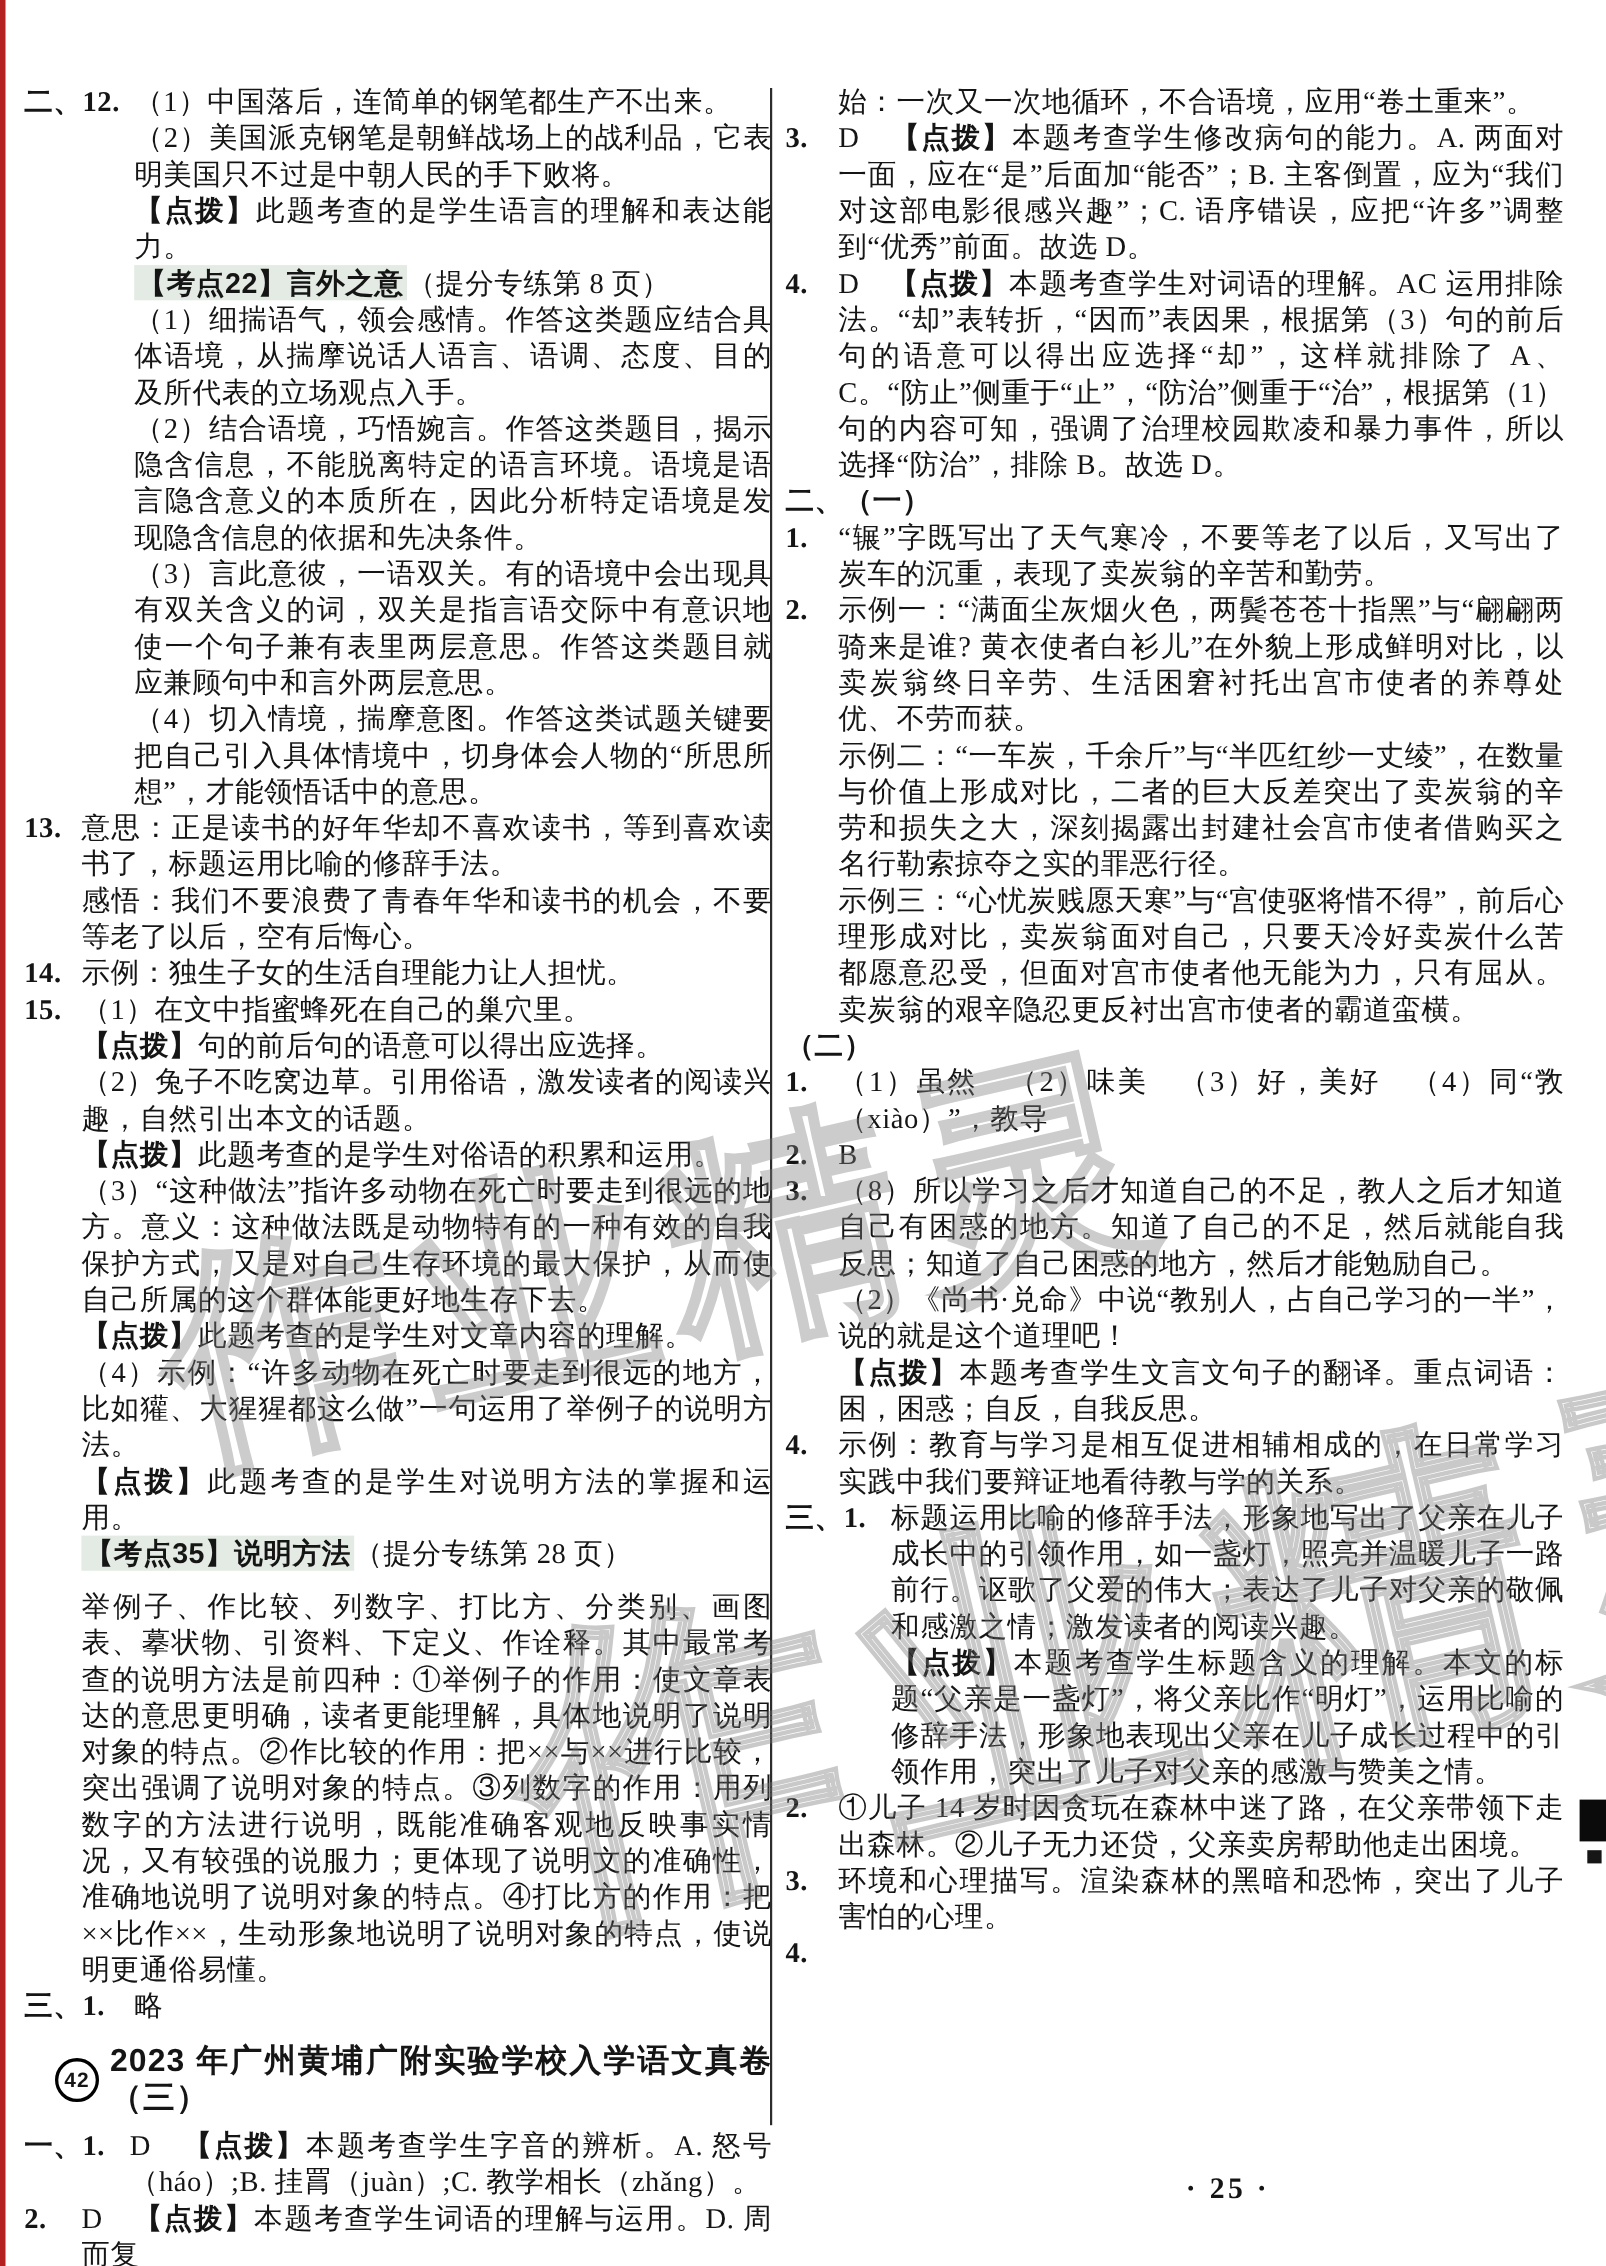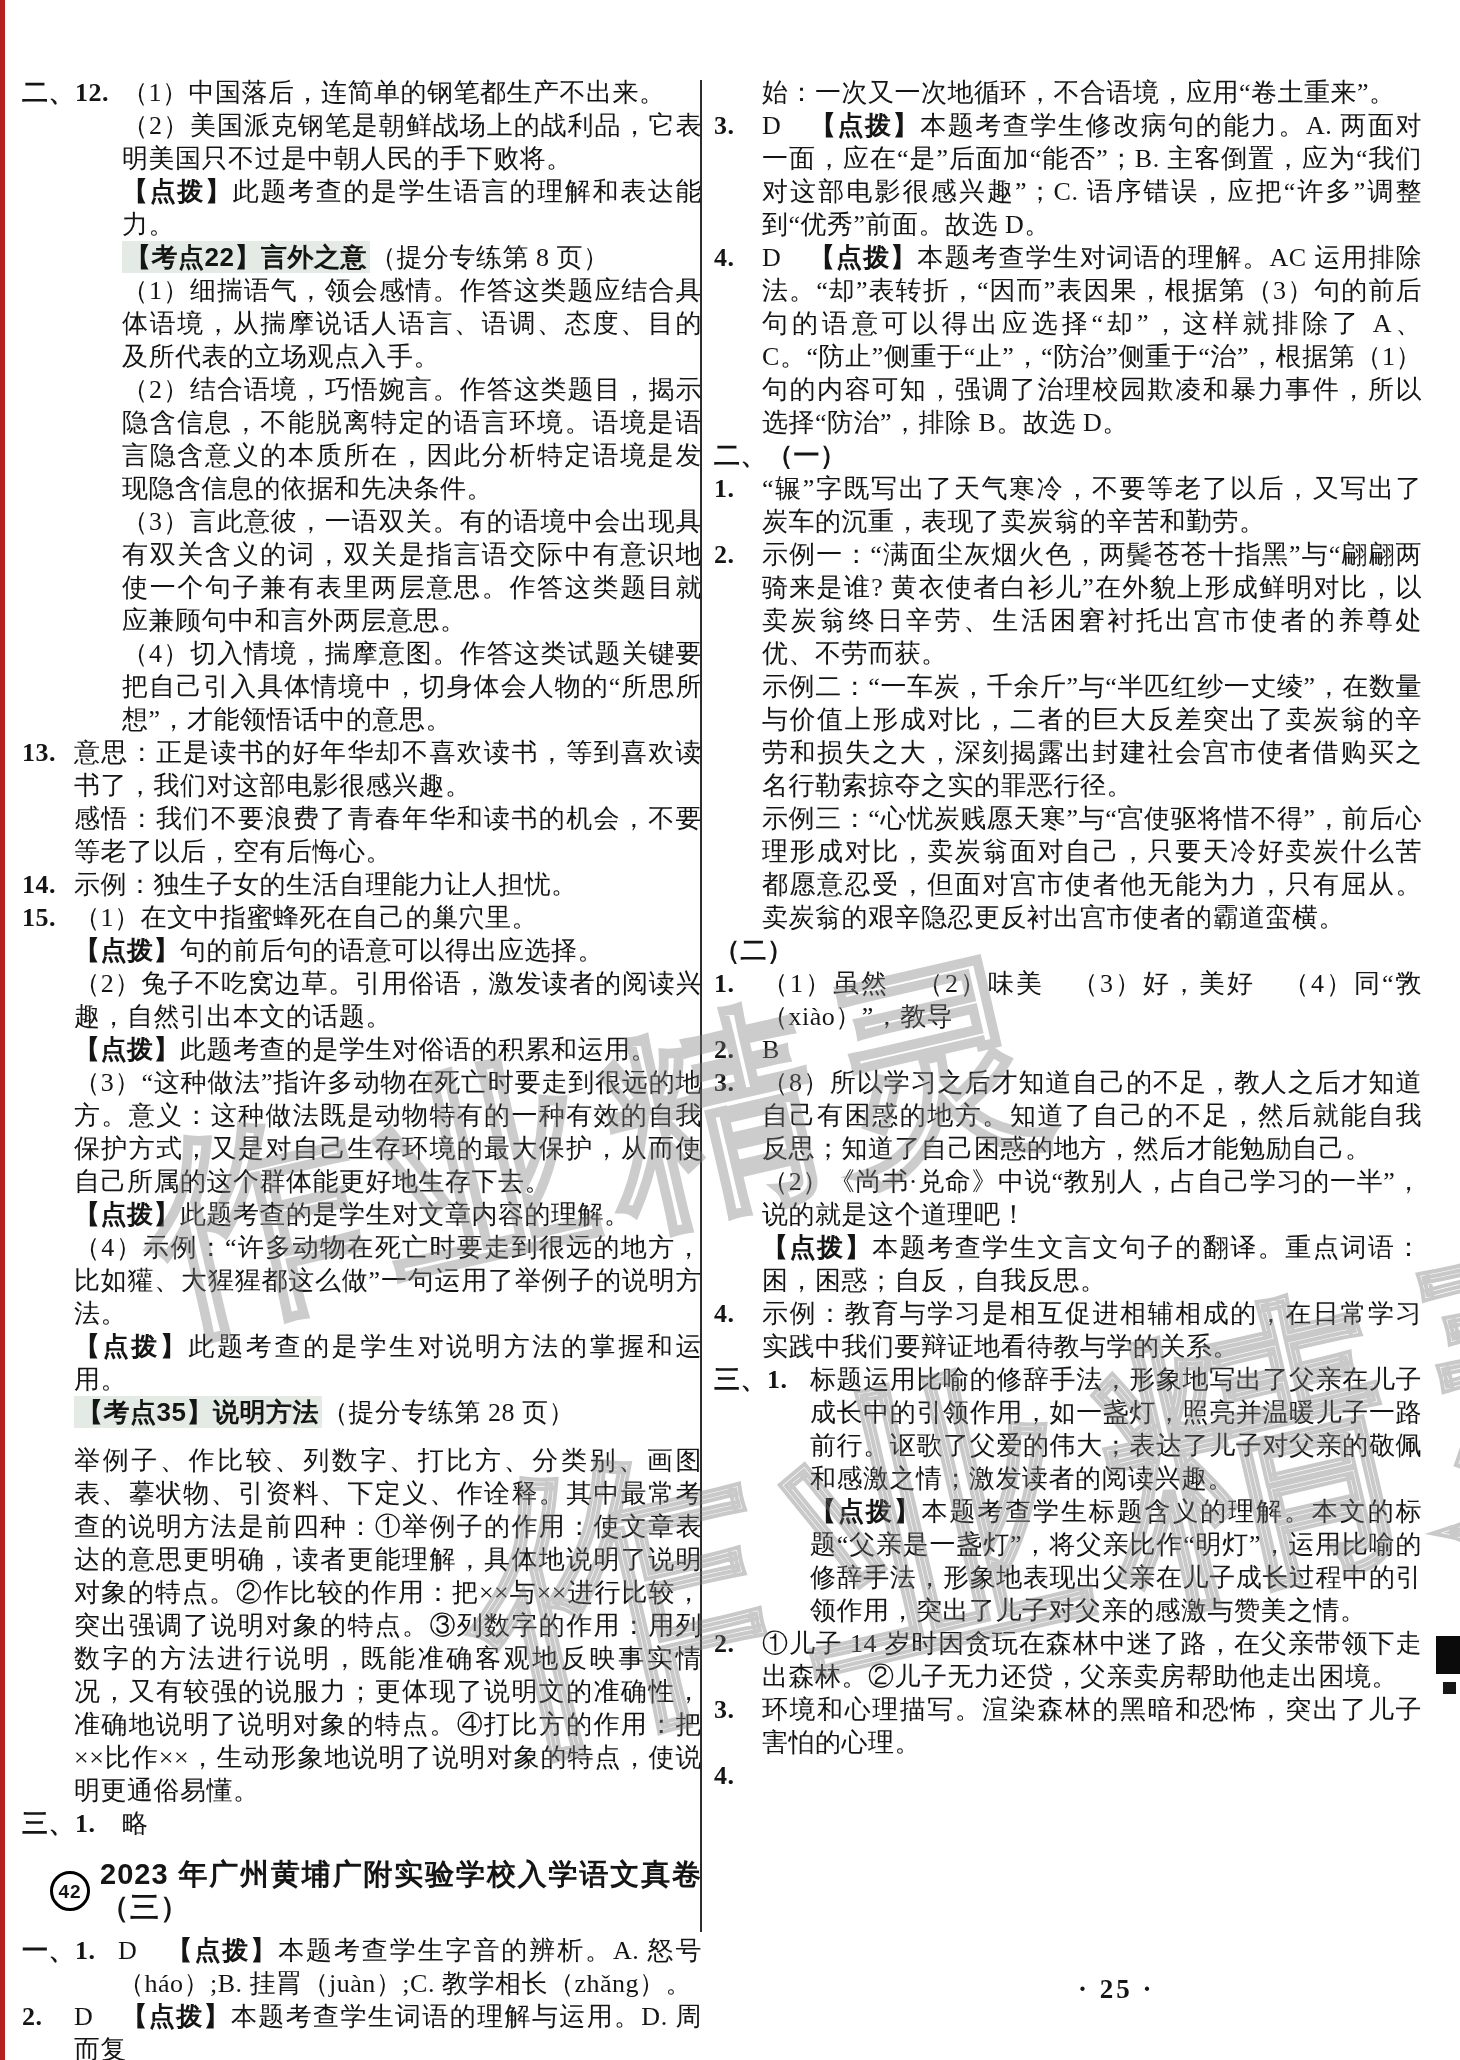--- a/index.html
+++ b/index.html
@@ -49,21 +49,21 @@
 
   <div id="colL" class="col col-left">
       <div class="blk" style="padding-left: 100px;"><span class="mk">二、12.</span><span class="seg-n">（1）中国落后，连简单的钢笔都生产不出来。</span></div>
       <div class="blk" style="padding-left: 100px;"><span class="seg-n">（2）美国派克钢笔是朝鲜战场上的战利品，它表明美国只不过是中朝人民的手下败将。</span></div>
       <div class="blk" style="padding-left: 100px;"><span class="seg-b">【点拨】</span><span class="seg-n">此题考查的是学生语言的理解和表达能力。</span></div>
       <div class="blk" style="padding-left: 100px;"><span class="seg-h">【考点22】言外之意</span><span class="seg-n">（提分专练第 8 页）</span></div>
       <div class="blk" style="padding-left: 100px;"><span class="seg-n">（1）细揣语气，领会感情。作答这类题应结合具体语境，从揣摩说话人语言、语调、态度、目的及所代表的立场观点入手。</span></div>
       <div class="blk" style="padding-left: 100px;"><span class="seg-n">（2）结合语境，巧悟婉言。作答这类题目，揭示隐含信息，不能脱离特定的语言环境。语境是语言隐含意义的本质所在，因此分析特定语境是发现隐含信息的依据和先决条件。</span></div>
       <div class="blk" style="padding-left: 100px;"><span class="seg-n">（3）言此意彼，一语双关。有的语境中会出现具有双关含义的词，双关是指言语交际中有意识地使一个句子兼有表里两层意思。作答这类题目就应兼顾句中和言外两层意思。</span></div>
       <div class="blk" style="padding-left: 100px;"><span class="seg-n">（4）切入情境，揣摩意图。作答这类试题关键要把自己引入具体情境中，切身体会人物的“所思所想”，才能领悟话中的意思。</span></div>
-      <div class="blk" style="padding-left: 52px;"><span class="mk">13.</span><span class="seg-n">意思：正是读书的好年华却不喜欢读书，等到喜欢读书了，我们对这部电影很感兴趣。</span></div>
+      <div class="blk" style="padding-left: 52px;"><span class="mk">13.</span><span class="seg-n">意思：正是读书的好年华却不喜欢读书，等到喜欢读书了，标题运用比喻的修辞手法。</span></div>
       <div class="blk" style="padding-left: 52px;"><span class="seg-n">感悟：我们不要浪费了青春年华和读书的机会，不要等老了以后，空有后悔心。</span></div>
       <div class="blk" style="padding-left: 52px;"><span class="mk">14.</span><span class="seg-n">示例：独生子女的生活自理能力让人担忧。</span></div>
       <div class="blk" style="padding-left: 52px;"><span class="mk">15.</span><span class="seg-n">（1）在文中指蜜蜂死在自己的巢穴里。</span></div>
       <div class="blk" style="padding-left: 52px;"><span class="seg-b">【点拨】</span><span class="seg-n">句的前后句的语意可以得出应选择。</span></div>
       <div class="blk" style="padding-left: 52px;"><span class="seg-n">（2）兔子不吃窝边草。引用俗语，激发读者的阅读兴趣，自然引出本文的话题。</span></div>
       <div class="blk" style="padding-left: 52px;"><span class="seg-b">【点拨】</span><span class="seg-n">此题考查的是学生对俗语的积累和运用。</span></div>
       <div class="blk" style="padding-left: 52px;"><span class="seg-n">（3）“这种做法”指许多动物在死亡时要走到很远的地方。意义：这种做法既是动物特有的一种有效的自我保护方式，又是对自己生存环境的最大保护，从而使自己所属的这个群体能更好地生存下去。</span></div>
       <div class="blk" style="padding-left: 52px;"><span class="seg-b">【点拨】</span><span class="seg-n">此题考查的是学生对文章内容的理解。</span></div>
       <div class="blk" style="padding-left: 52px;"><span class="seg-n">（4）示例：“许多动物在死亡时要走到很远的地方，比如獾、大猩猩都这么做”一句运用了举例子的说明方法。</span></div>
       <div class="blk" style="padding-left: 52px;"><span class="seg-b">【点拨】</span><span class="seg-n">此题考查的是学生对说明方法的掌握和运用。</span></div>

